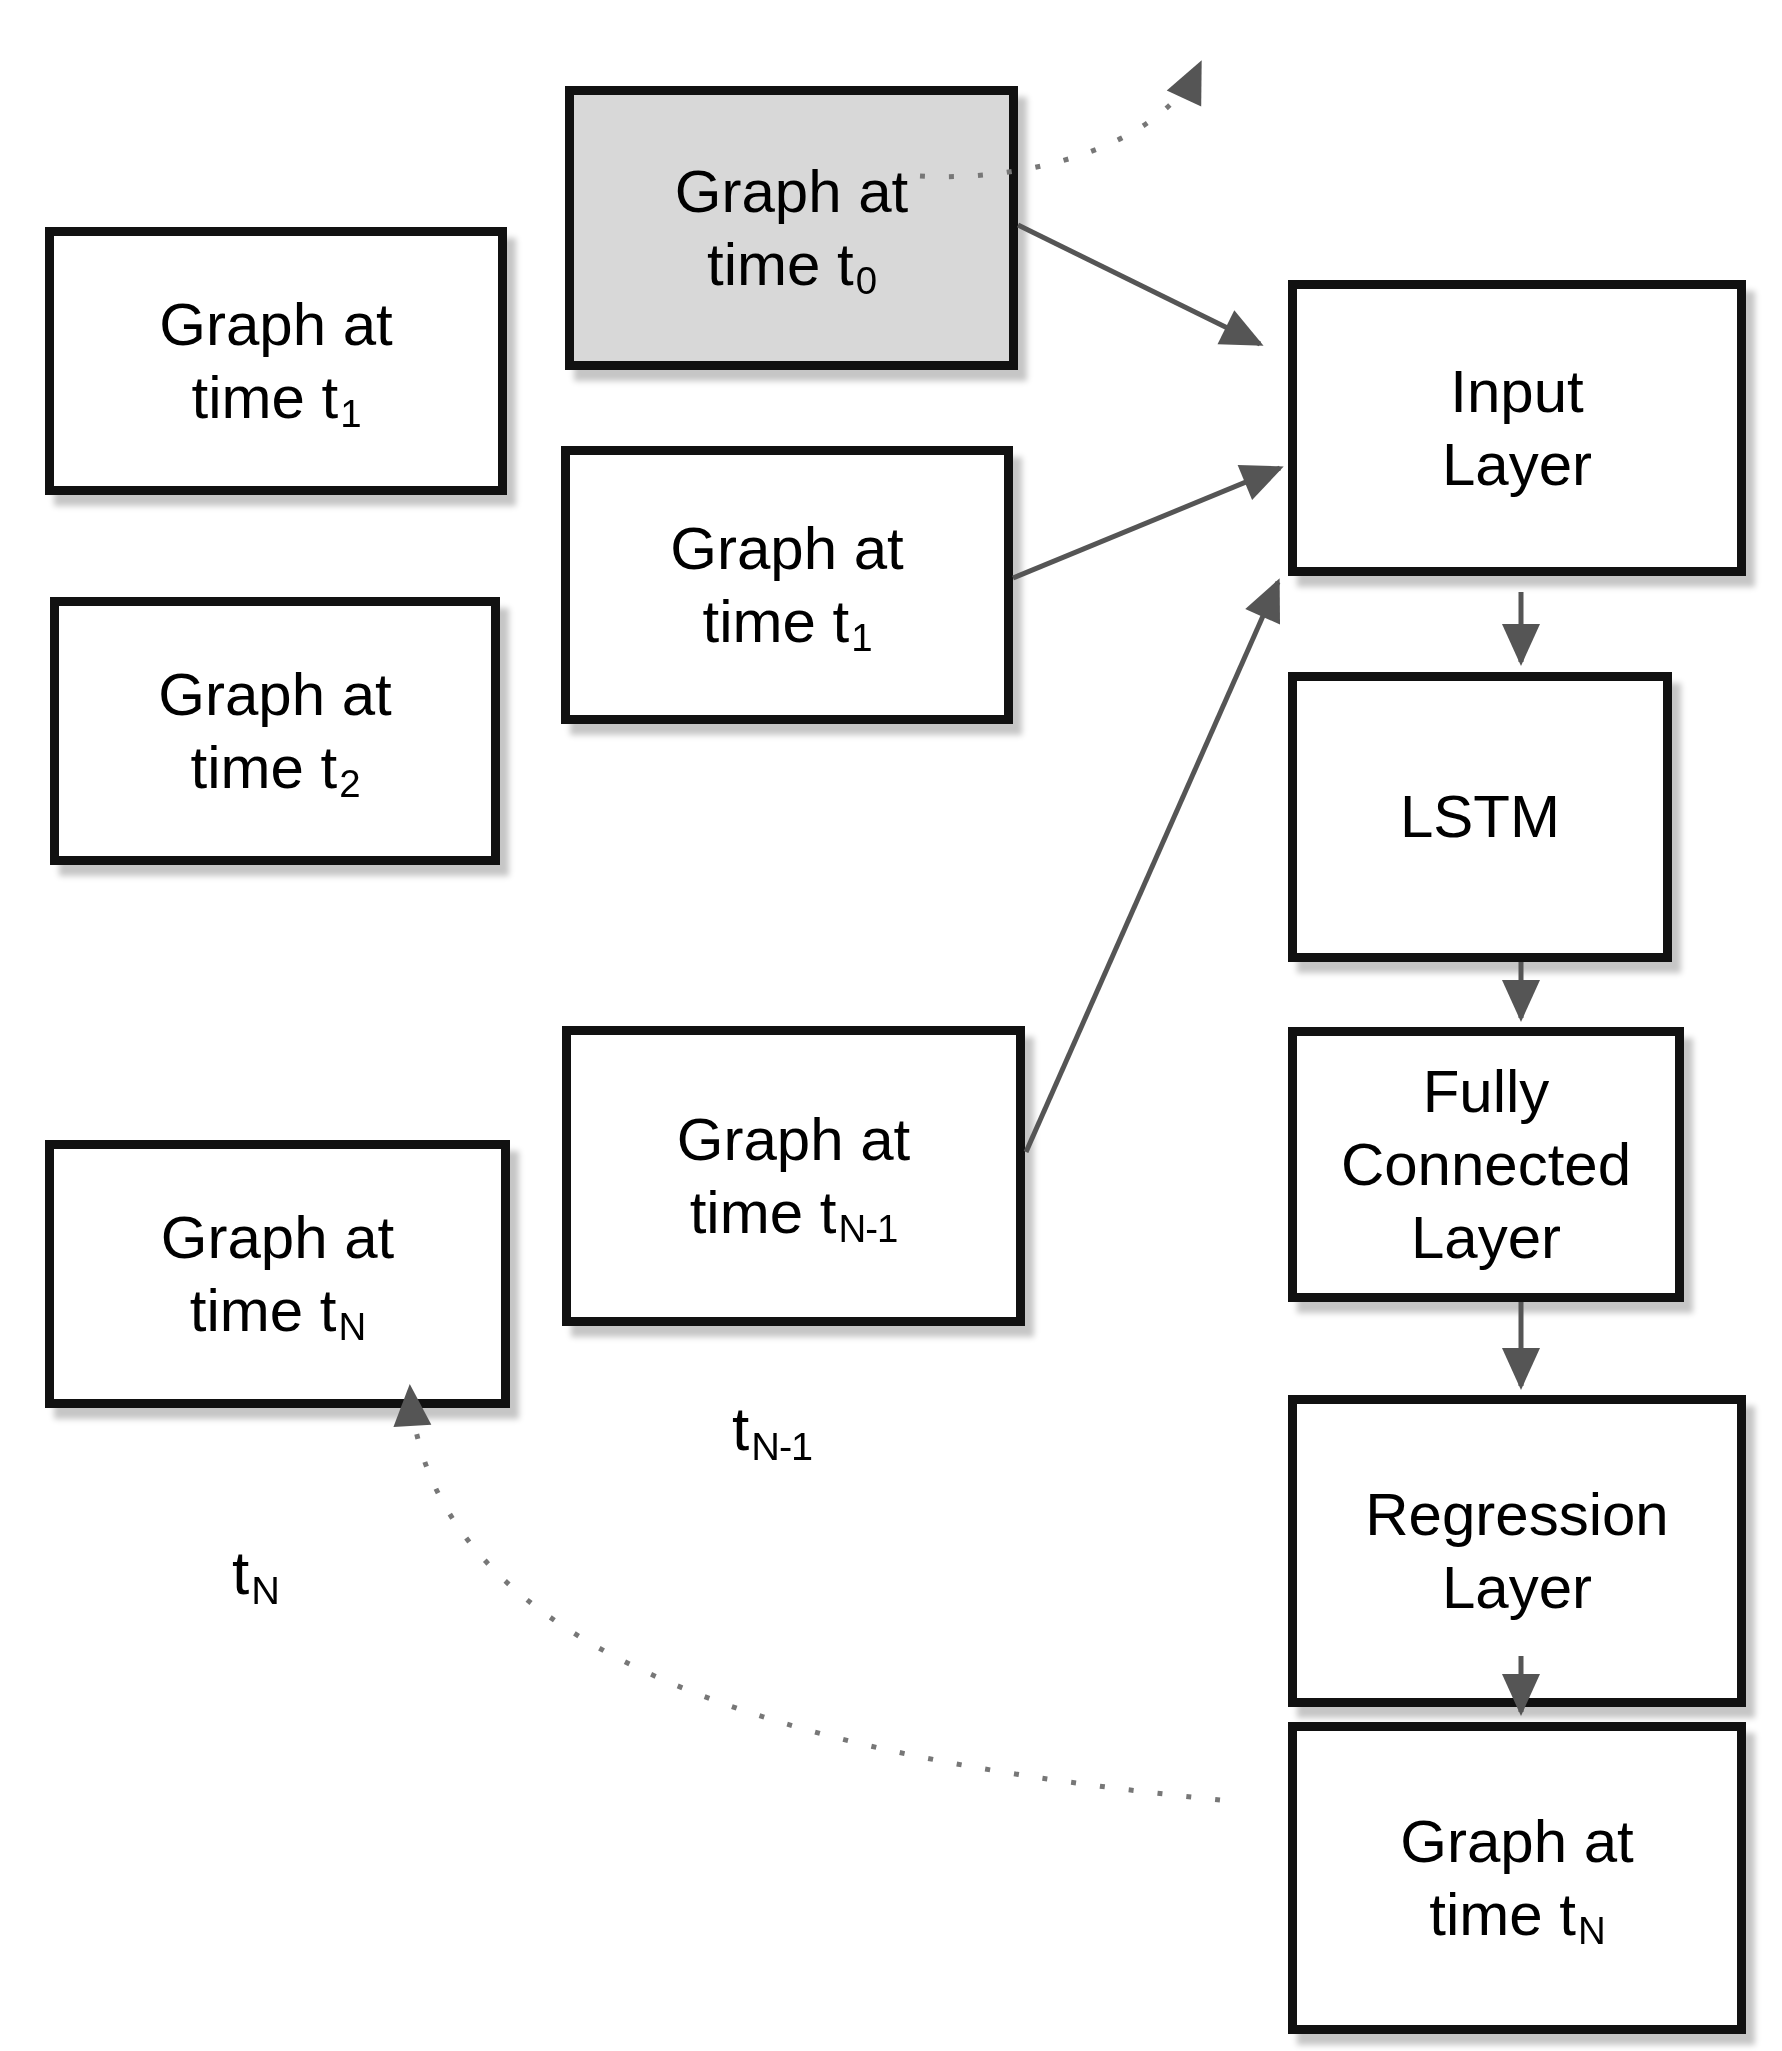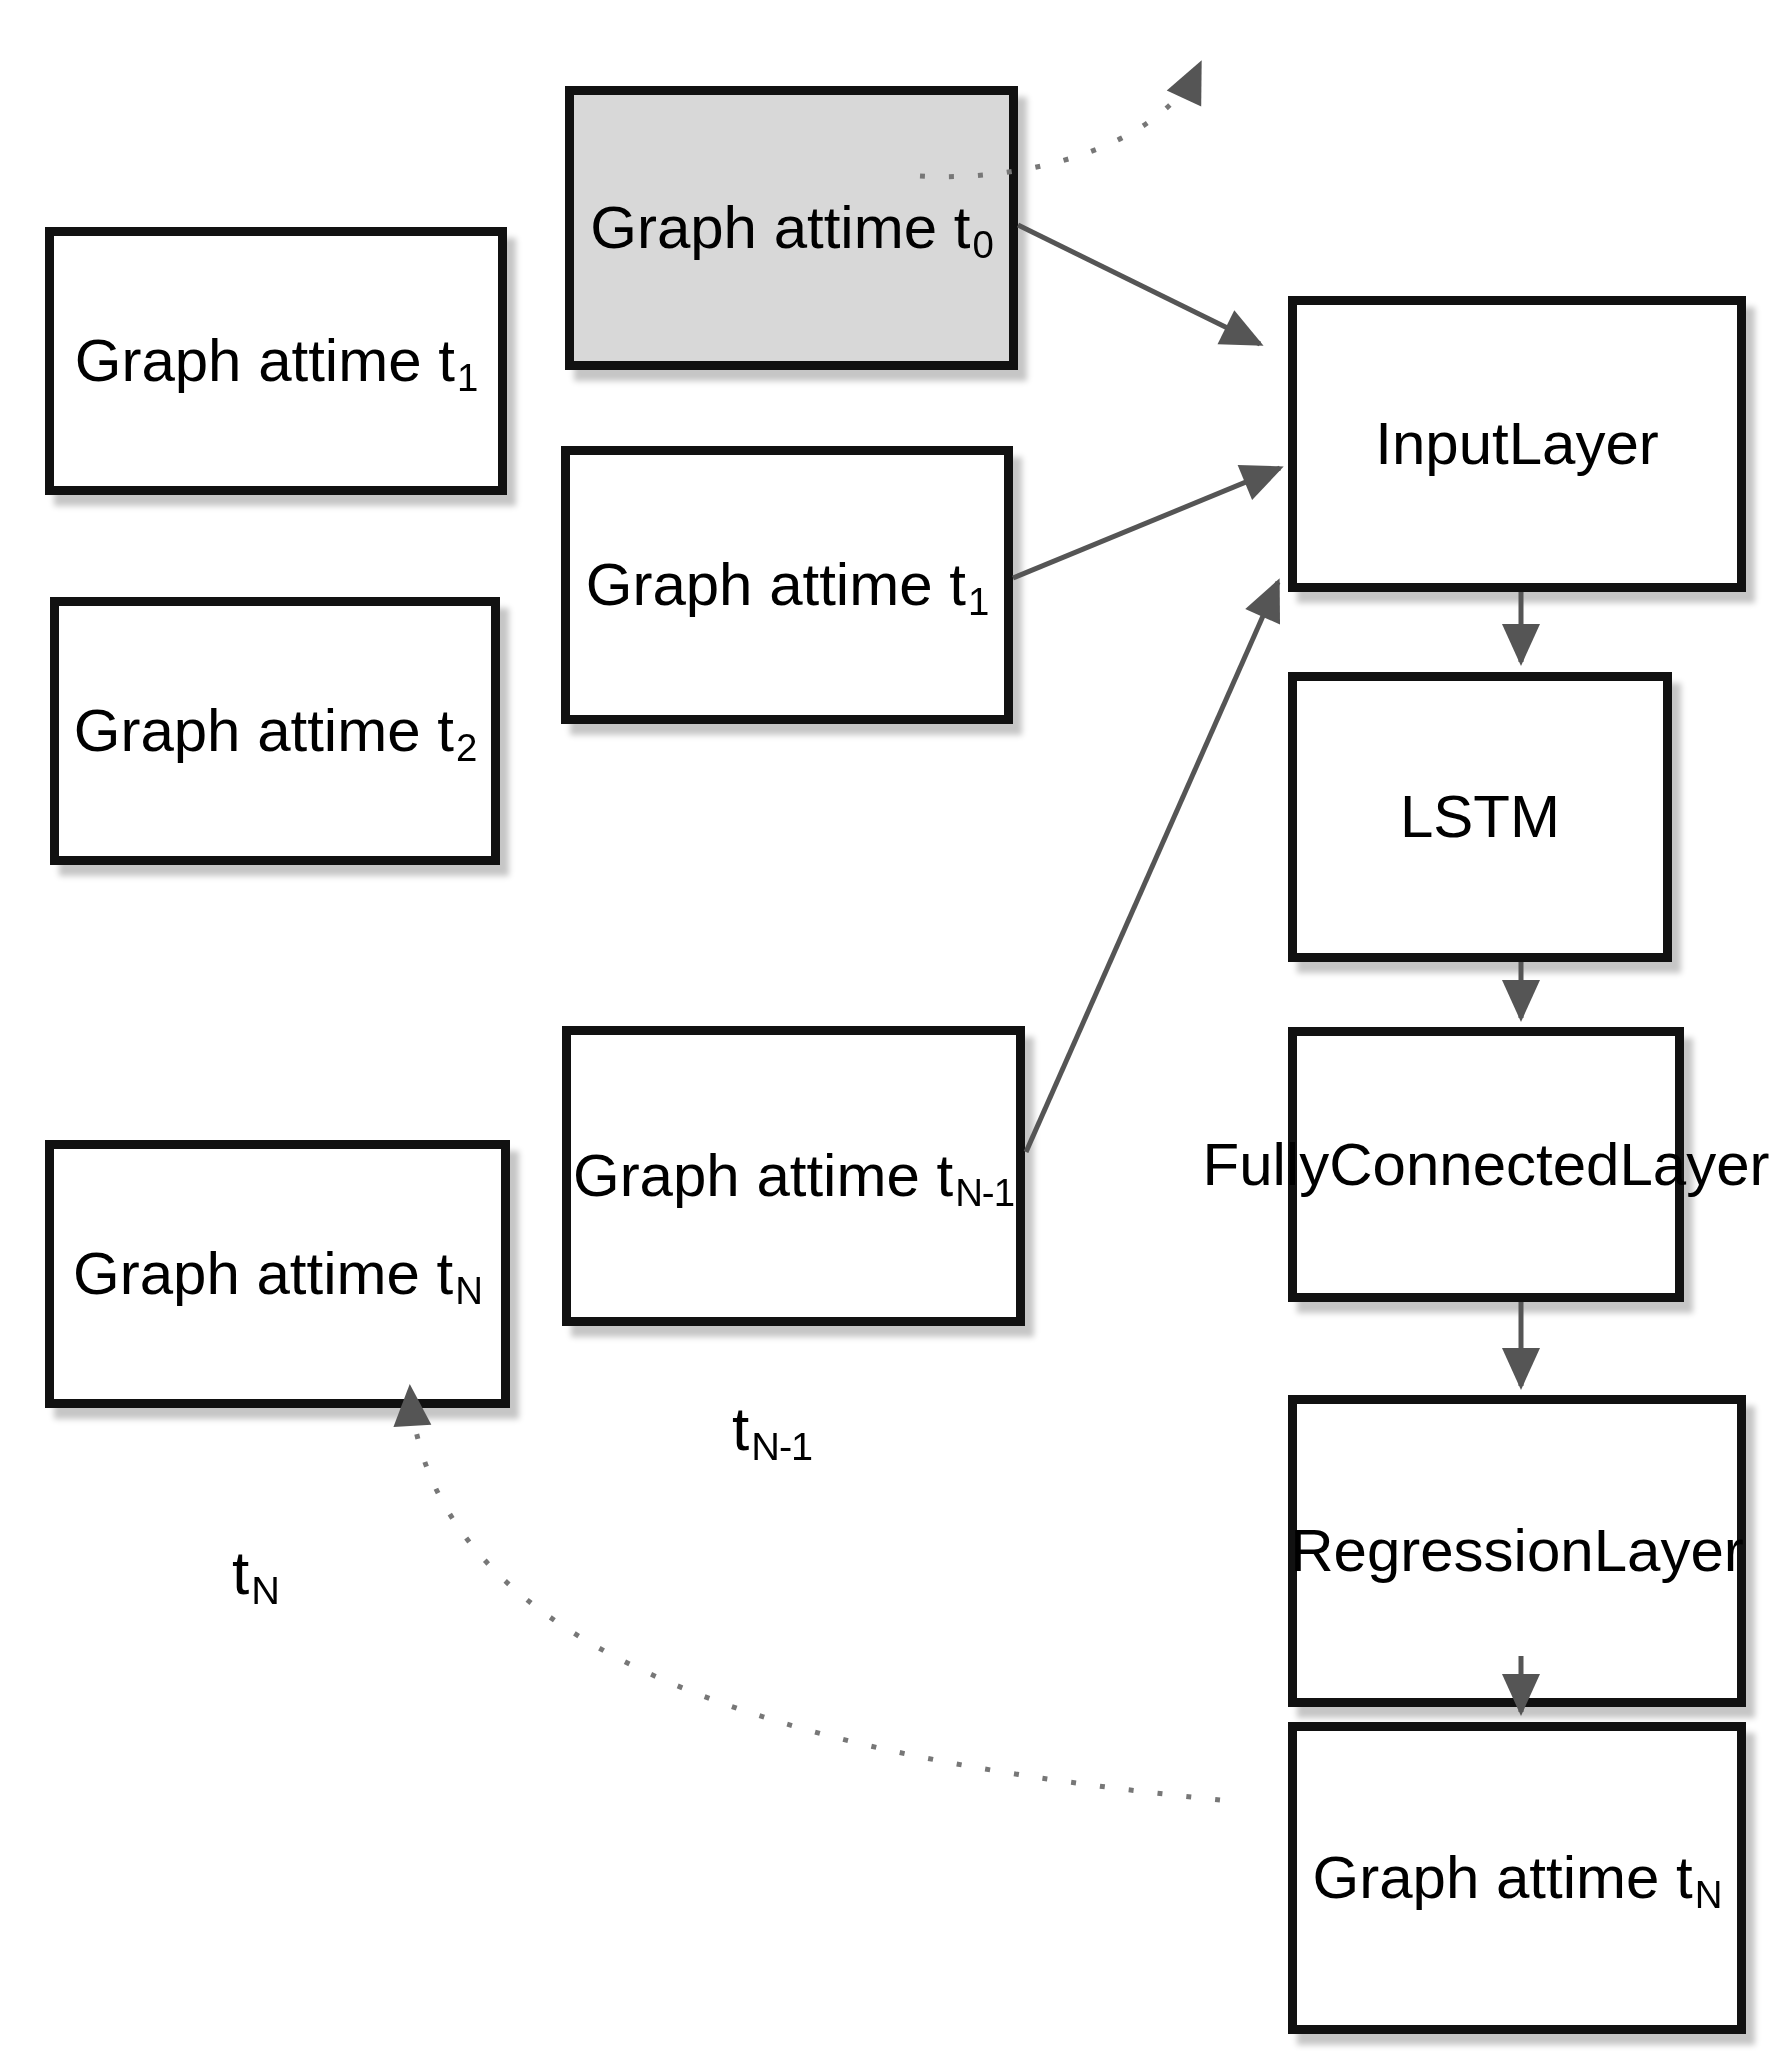--- a/index.html
+++ b/index.html
@@ -24,21 +24,21 @@
   .arrow-layer{
     position:absolute;left:0;top:0;width:1782px;height:2051px;
     z-index:3;pointer-events:none;
   }
   .box{
     position:absolute;
     box-sizing:border-box;
     background:var(--box-fill);
     border:9px solid var(--box-border);
     box-shadow:9px 11px 6px var(--shadow);
-    display:flex;flex-direction:row;
+    display:flex;flex-direction:column;
     align-items:center;justify-content:center;
     text-align:center;
     font-size:60px;line-height:1.22;
     z-index:2;
   }
   .box.gray{background:var(--highlight-fill);}
   .box .line{white-space:nowrap;}
   .sub{
     font-size:0.64em;
     position:relative;top:0.24em;
@@ -50,21 +50,21 @@
     font-size:62px;line-height:1;
     white-space:nowrap;
   }
   
   .pos-l1{left:45px;top:227px;width:462px;height:268px;}
   .pos-l2{left:50px;top:597px;width:450px;height:268px;}
   .pos-l3{left:45px;top:1140px;width:465px;height:268px;}
   .pos-m0{left:565px;top:86px;width:453px;height:284px;}
   .pos-m1{left:561px;top:446px;width:452px;height:278px;}
   .pos-m2{left:562px;top:1026px;width:463px;height:300px;}
-  .pos-input{left:1288px;top:296px;width:458px;height:296px;}
+  .pos-input{left:1288px;top:280px;width:458px;height:296px;}
   .pos-lstm{left:1288px;top:672px;width:384px;height:290px;}
   .pos-fc{left:1288px;top:1027px;width:396px;height:275px;}
   .pos-reg{left:1288px;top:1395px;width:458px;height:312px;}
   .pos-out{left:1288px;top:1722px;width:458px;height:312px;}
   .pos-tn-label{left:232px;top:1542px;}
   .pos-tn1-label{left:732px;top:1398px;}
 </style>
 </head>
 <body>
 

